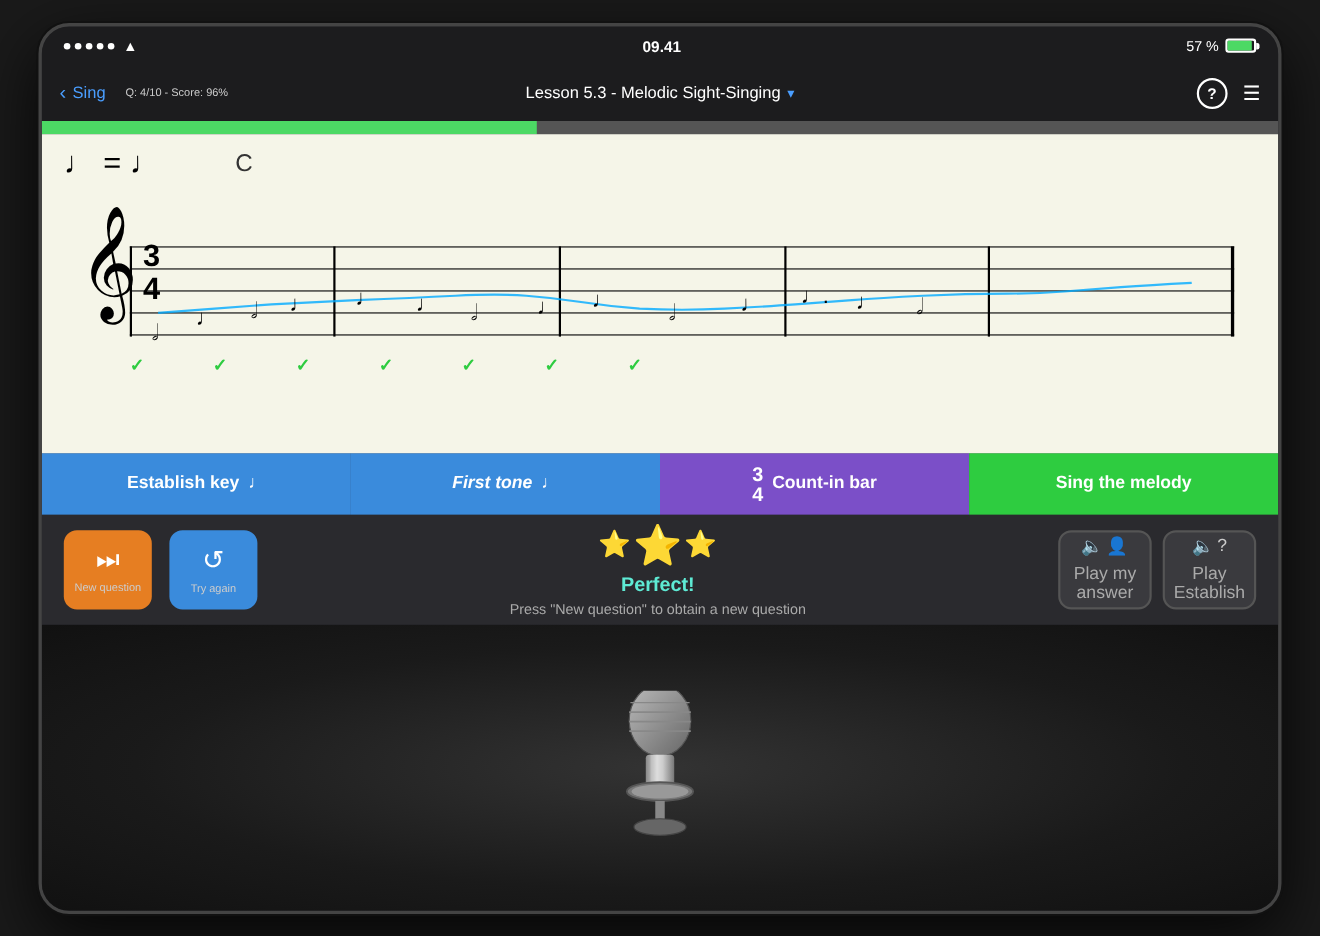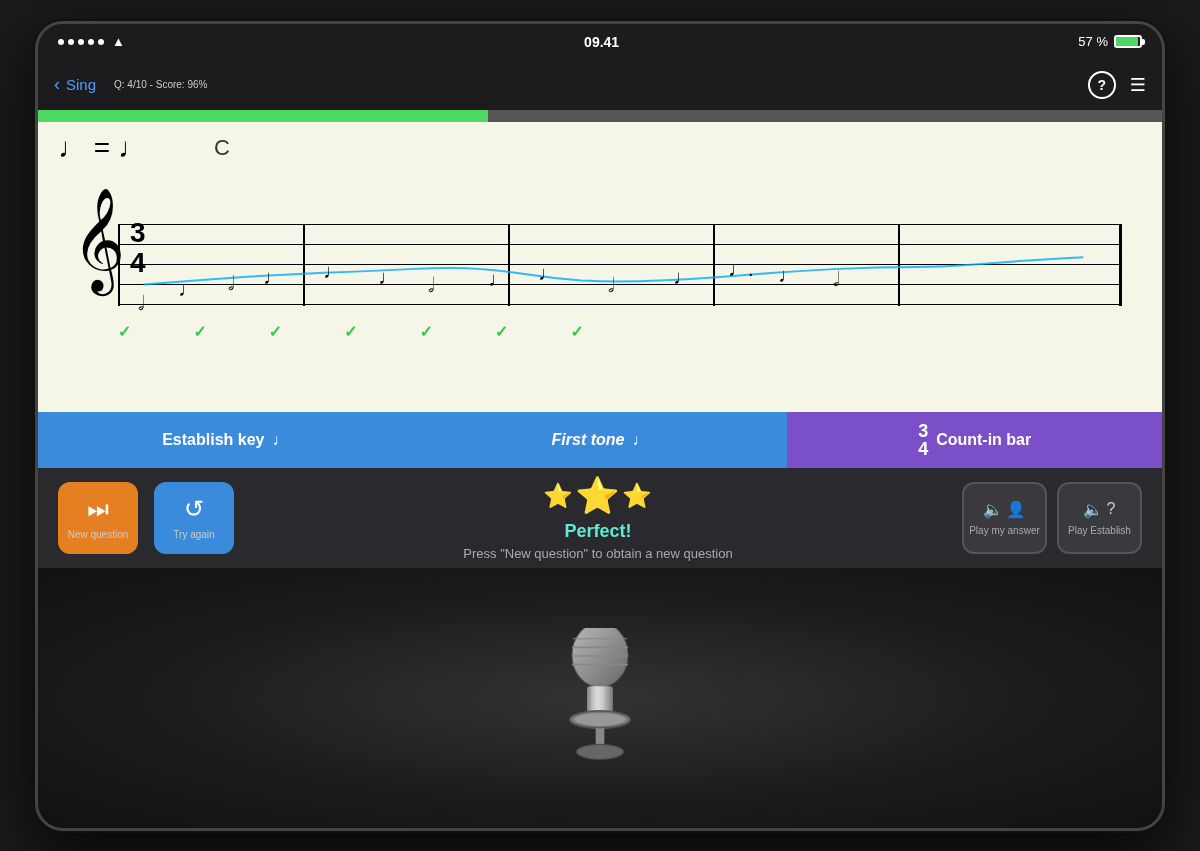--- a/index.html
+++ b/index.html
@@ -233,21 +233,21 @@
       border-radius: 12px;
       background: #3a3a3e;
       display: flex;
       flex-direction: column;
       align-items: center;
       justify-content: center;
       gap: 6px;
       cursor: pointer;
       border: 2px solid #555;
     }
-    .ctrl-btn2-label { font-size: 10px; color: #aaa; text-align: center; }
+    .ctrl-btn2-label { font-size: 16px; color: #aaa; text-align: center; }
 
     
     .mic-area {
       flex: 1;
       background: #1a1a1a;
       display: flex;
       align-items: center;
       justify-content: center;
       background: radial-gradient(ellipse at center, #333 0%, #1a1a1a 60%, #111 100%);
       position: relative;
@@ -293,20 +293,24 @@
       </div>
     </div>
   </div>
 
   <div class="nav-bar">
     <div class="nav-left">
       <span class="nav-back-arrow">‹</span>
       <span style="color:#4a9eff;font-size:15px;">Sing</span>
       <span class="nav-score">Q: 4/10 - Score: 96%</span>
     </div>
+    <div class="nav-center">
+      <span>Lesson 5.3 - Melodic Sight-Singing</span>
+      <span class="nav-dropdown">▾</span>
+    </div>
     <div class="nav-right">
       <div class="help-circle">
         <span>?</span>
       </div>
       <span class="nav-icon">☰</span>
     </div>
   </div>
 
   <div class="progress-section">
     <div class="progress-filled" style="width:40%;"></div>
@@ -395,20 +399,23 @@
     <div class="step-btn blue2">
       <span>First tone</span>
       <span style="font-size:16px;">♩</span>
     </div>
     <div class="step-btn purple">
       <div class="step-fraction">
         <span>3</span>
         <span>4</span>
       </div>
       <span>Count-in bar</span>
+    </div>
+    <div class="step-btn green">
+      <span>Sing the melody</span>
     </div>
   </div>
 
   <div class="controls-area">
 
     <button class="ctrl-btn orange">
       <span class="ctrl-btn-icon">⏭</span>
       <span class="ctrl-btn-label">New question</span>
     </button>
 

